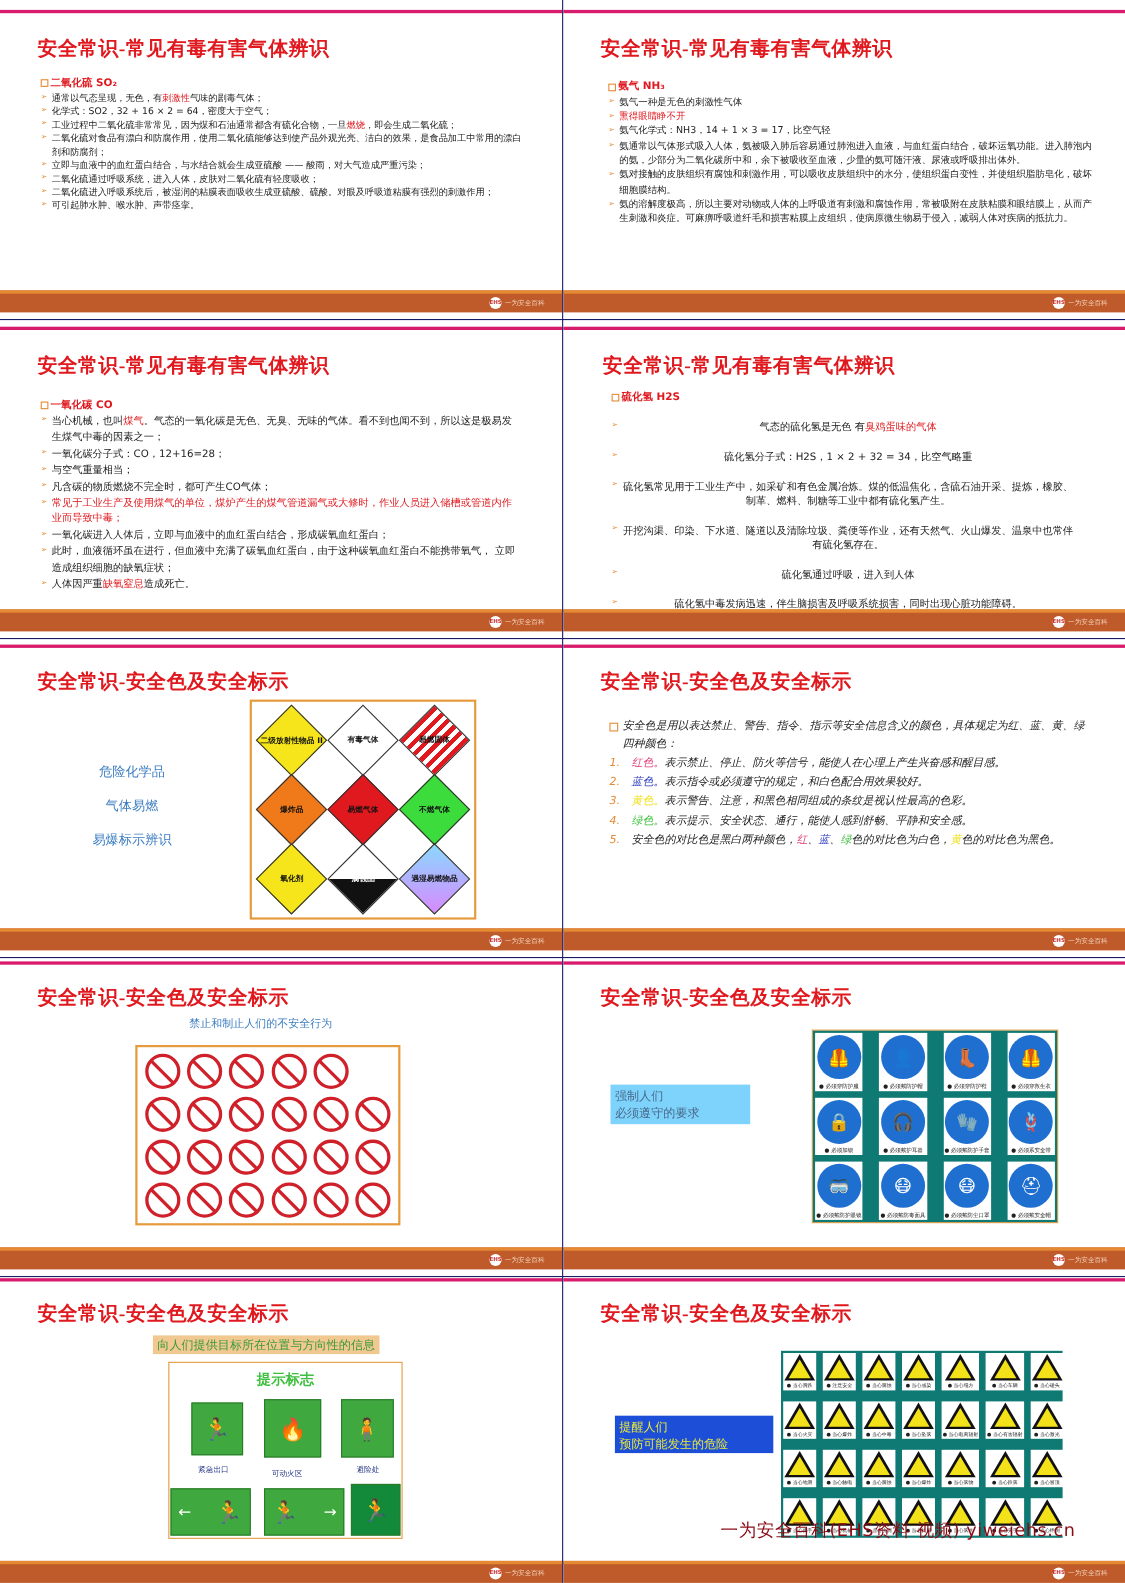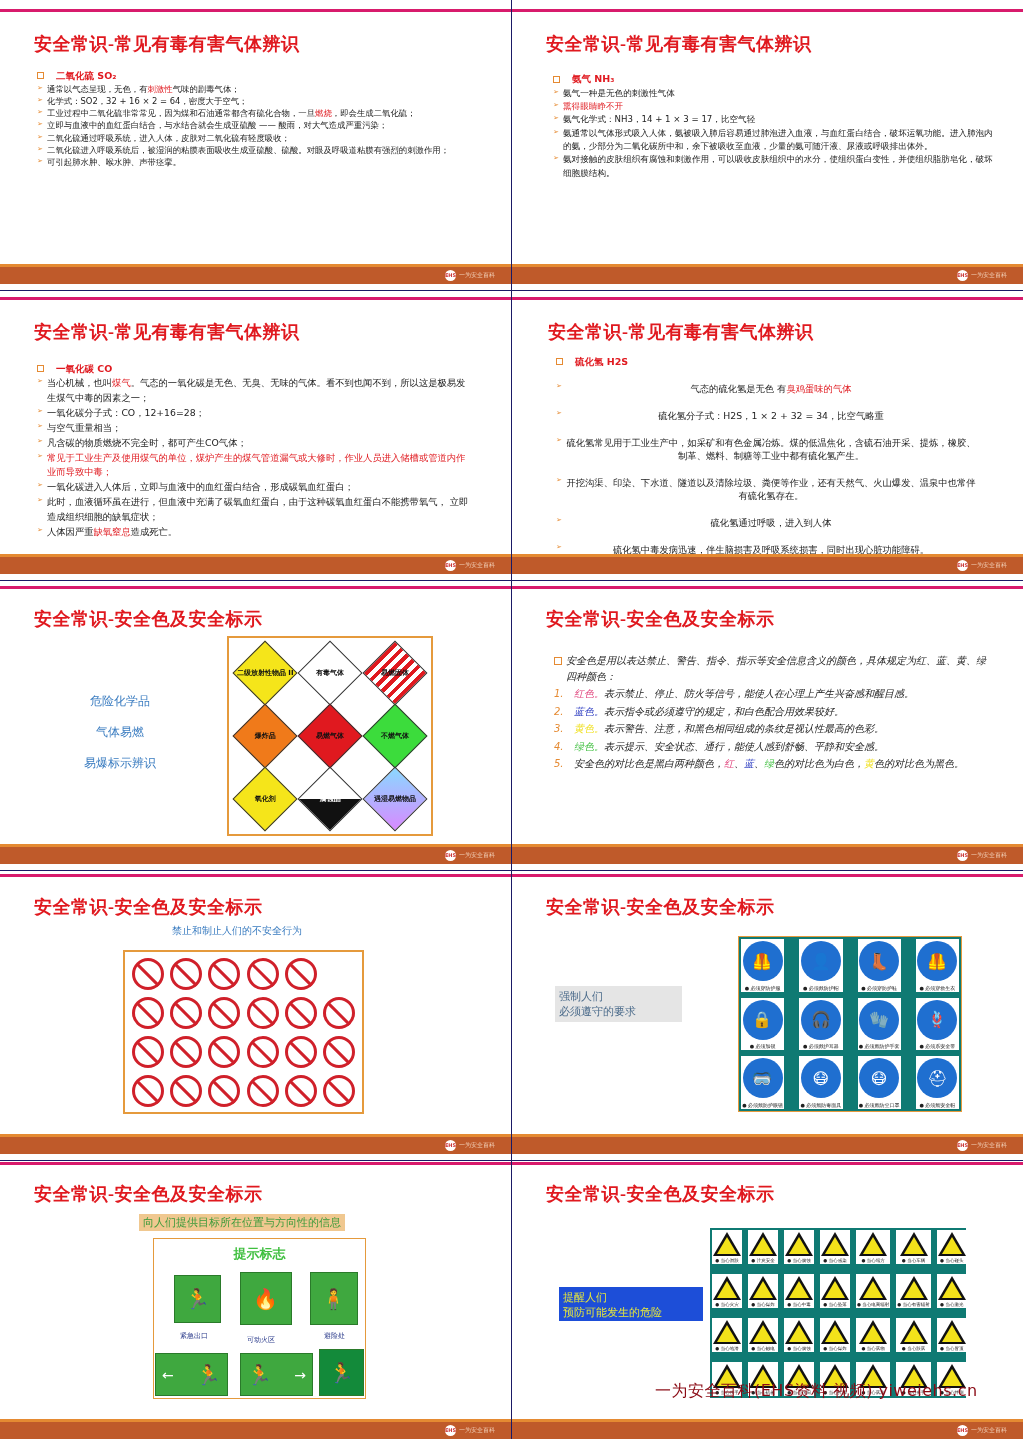--- a/index.html
+++ b/index.html
@@ -10,21 +10,21 @@
   .slide .topline { position: absolute; left: 0; top: 9px; height: 3px; width: 100%; background: #d81b6c; }
   .slide .title { position: absolute; left: 34px; top: 32px; font-size: 18px; font-weight: bold; color: #e0191f; letter-spacing: 0.5px; white-space: nowrap; font-family: Liberation Serif, serif; }
   .slide .footer { position: absolute; left: 0; bottom: 6px; width: 100%; height: 20px; background: #bf5a2a; border-top: 3px solid #e58a32; }
   .slide .footer .logo { position: absolute; right: 16px; top: 3px; display: flex; align-items: center; gap: 3px; }
   .slide .footer .logo .badge { width: 11px; height: 11px; border-radius: 50%; background: #fff; font-size: 5px; font-weight: bold; color: #c33; display:flex; align-items:center; justify-content:center; line-height: 1; }
   .slide .footer .logo .txt { font-size: 6px; color: #f3d4bd; white-space: nowrap; }
   .vsep { position: absolute; left: 511px; top: 0; width: 1px; height: 1439px; background: #1a1a66; }
   .hsep { position: absolute; left: 0; height: 1px; width: 1023px; background: #1a1a66; }
 
   .content { position: absolute; font-size: 9.2px; color: #222; line-height: 1.45; }
-  .content .head { font-weight: bold; color: #e0191f; display: flex; align-items: center; gap: 12px; font-size: 9.5px; }
+  .content .head { font-weight: bold; color: #e0191f; display: flex; align-items: center; gap: 2px; font-size: 9.5px; }
   .content .head .sq { width: 7px; height: 7px; border: 1.5px solid #e58a32; display: inline-block; }
   .content ul { list-style: none; }
   .content li { position: relative; padding-left: 10px; }
   .content li::before { content: "➢"; position: absolute; left: 0; top: 0; color: #e58a32; font-size: 7px; }
   .red { color: #e0191f; }
   .content.gap li { margin-top: 14px; text-align: center; }
 
   .numlist { position: absolute; font-size: 10px; color: #222; line-height: 1.55; font-style: italic; }
   .numlist .intro { display: flex; gap: 4px; }
   .numlist .intro .sq { width: 8px; height: 8px; border: 1.5px solid #e58a32; display: inline-block; margin-top: 4px; flex: 0 0 auto; }
@@ -50,21 +50,21 @@
   .mcircle { width: 40px; height: 40px; border-radius: 50%; background: #1f6fd0; display: flex; align-items: center; justify-content: center; color: #fff; font-size: 16px; }
   .mlabel { font-size: 5px; color: #222; white-space: nowrap; }
 
   .warn-grid { display: grid; grid-template-columns: repeat(7, 1fr); grid-template-rows: repeat(4, 1fr); gap: 10px 6px; width: 100%; height: 100%; padding: 2px; background: #0f7a73; }
   .wcell { background: #fff; display: flex; flex-direction: column; align-items: center; justify-content: center; padding: 1px; }
   .tri { width: 0; height: 0; border-left: 14px solid transparent; border-right: 14px solid transparent; border-bottom: 24px solid #111; position: relative; }
   .tri::after { content: ""; position: absolute; left: -10px; top: 5px; border-left: 10px solid transparent; border-right: 10px solid transparent; border-bottom: 17px solid #f3e21a; }
   .wlabel { font-size: 4.5px; color: #222; margin-top: 2px; white-space: nowrap; }
 
   .callout { position: absolute; font-size: 11px; line-height: 1.35; padding: 4px 4px; }
-  .callout.orange { background: #e5e5e5; color: #4a6a8a; }
+  .callout.orange { background: #7dd3fc; color: #4a6a8a; }
   .callout.grey { background: #1d4ed8; color: #e8e83a; }
 
   .subtitle-blue { position: absolute; color: #3a7cc0; font-size: 10px; white-space: nowrap; }
   .subtitle-tan { position: absolute; background: #f0c890; color: #3a9a3a; font-size: 11px; padding: 1px 4px; white-space: nowrap; text-align: center; }
 
   .exit-frame .ex-title { position: absolute; left: 0; width: 100%; top: 6px; text-align: center; color: #3fbf3f; font-size: 13px; font-weight: bold; }
   .exsign { position: absolute; background: #3fa83f; border: 1px solid #2a7a2a; display: flex; align-items: center; justify-content: center; color: #fff; font-size: 20px; }
   .exlabel { position: absolute; font-size: 7px; color: #2a3a8a; white-space: nowrap; }
 
   .watermark { position: absolute; left: 655px; top: 1381px; font-size: 16px; color: #8a0a14; white-space: nowrap; letter-spacing: 0.5px; font-family: "DejaVu Sans", sans-serif; }
@@ -79,20 +79,21 @@
     <div class="title">安全常识-常见有毒有害气体辨识</div>
     <div class="content" style="left:37px;top:69px;width:440px;font-size:8.4px;">
       <div class="head">
           <span class="sq"></span>
           <span>二氧化硫 SO₂</span>
         </div>
       <ul id="s0list">
           <li><span>通常以气态呈现，无色，有</span><span class="red">刺激性</span><span>气味的剧毒气体；</span></li>
           <li><span>化学式：SO2，32 + 16 × 2 = 64，密度大于空气；</span><span class="red"></span><span></span></li>
           <li><span>工业过程中二氧化硫非常常见，因为煤和石油通常都含有硫化合物，一旦</span><span class="red">燃烧</span><span>，即会生成二氧化硫；</span></li>
+          <li><span>二氧化硫对食品有漂白和防腐作用，使用二氧化硫能够达到使产品外观光亮、洁白的效果，是食品加工中常用的漂白剂和防腐剂；</span><span class="red"></span><span></span></li>
           <li><span>立即与血液中的血红蛋白结合，与水结合就会生成亚硫酸 —— 酸雨，对大气造成严重污染；</span><span class="red"></span><span></span></li>
           <li><span>二氧化硫通过呼吸系统，进入人体，皮肤对二氧化硫有轻度吸收；</span><span class="red"></span><span></span></li>
           <li><span>二氧化硫进入呼吸系统后，被湿润的粘膜表面吸收生成亚硫酸、硫酸。对眼及呼吸道粘膜有强烈的刺激作用；</span><span class="red"></span><span></span></li>
           <li><span>可引起肺水肿、喉水肿、声带痉挛。</span><span class="red"></span><span></span></li>
         </ul>
     </div>
     <div class="footer">
         <div class="logo">
           <span class="badge">EHS</span>
           <span class="txt">一为安全百科</span>
@@ -107,20 +108,21 @@
       <div class="head">
           <span class="sq"></span>
           <span>氨气 NH₃</span>
         </div>
       <ul id="s1list">
           <li><span>氨气一种是无色的刺激性气体</span><span class="red"></span><span></span></li>
           <li><span></span><span class="red">熏得眼睛睁不开</span><span></span></li>
           <li><span>氨气化学式：NH3，14 + 1 × 3 = 17，比空气轻</span><span class="red"></span><span></span></li>
           <li><span>氨通常以气体形式吸入人体，氨被吸入肺后容易通过肺泡进入血液，与血红蛋白结合，破坏运氧功能。进入肺泡内的氨，少部分为二氧化碳所中和，余下被吸收至血液，少量的氨可随汗液、尿液或呼吸排出体外。</span><span class="red"></span><span></span></li>
           <li><span>氨对接触的皮肤组织有腐蚀和刺激作用，可以吸收皮肤组织中的水分，使组织蛋白变性，并使组织脂肪皂化，破坏细胞膜结构。</span><span class="red"></span><span></span></li>
+          <li><span>氨的溶解度极高，所以主要对动物或人体的上呼吸道有刺激和腐蚀作用，常被吸附在皮肤粘膜和眼结膜上，从而产生刺激和炎症。可麻痹呼吸道纤毛和损害粘膜上皮组织，使病原微生物易于侵入，减弱人体对疾病的抵抗力。</span><span class="red"></span><span></span></li>
         </ul>
     </div>
     <div class="footer">
         <div class="logo">
           <span class="badge">EHS</span>
           <span class="txt">一为安全百科</span>
         </div>
       </div>
   </div>
 

